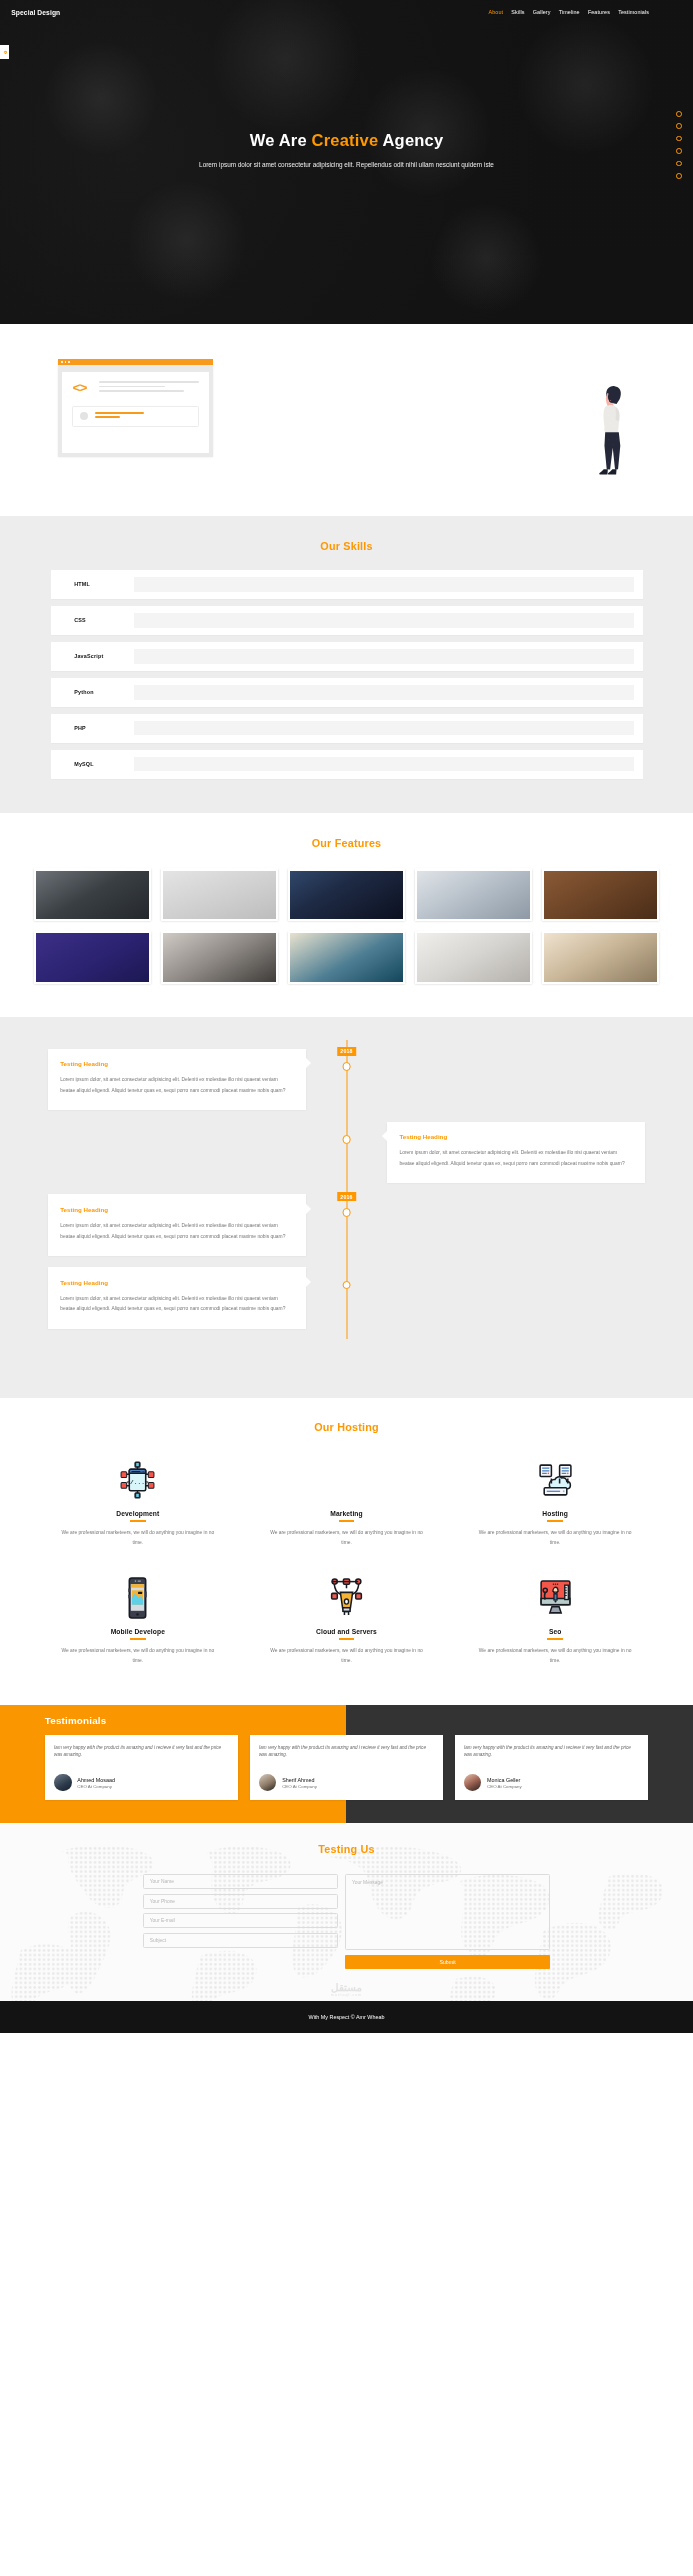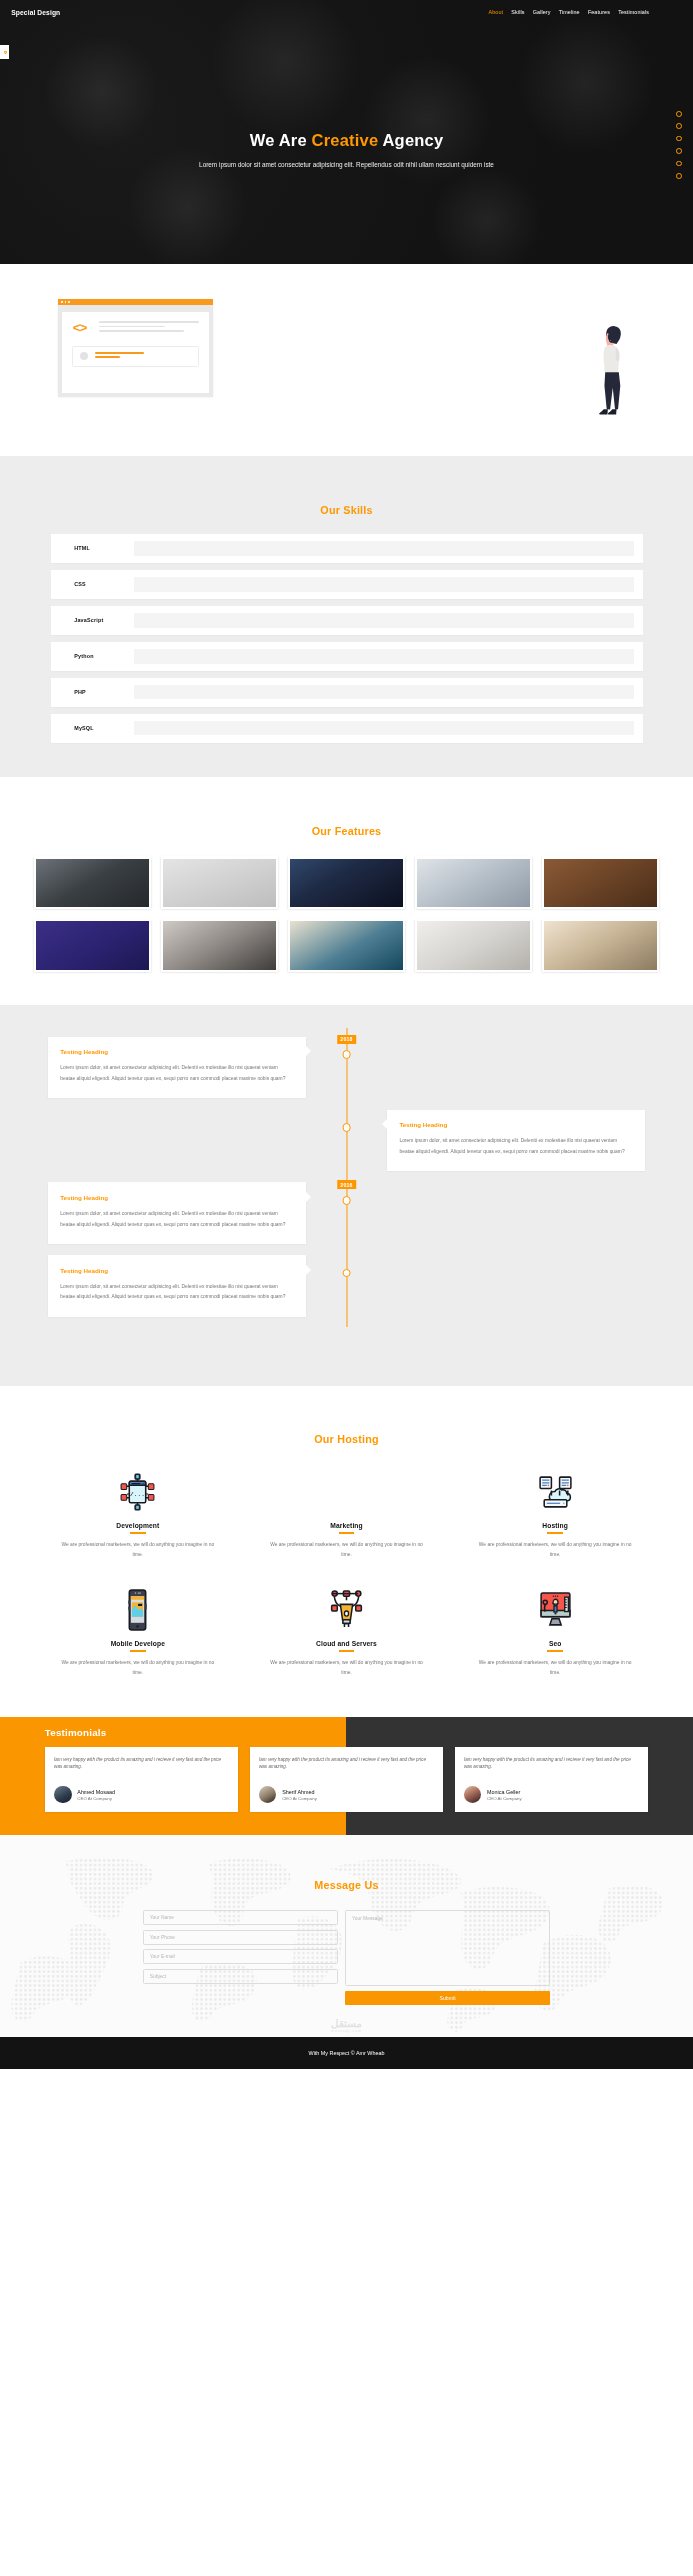--- a/index.html
+++ b/index.html
@@ -10,21 +10,21 @@
     background: #fff;
     color: #333;
     width: 693px;
     overflow-x: hidden;
   }
   .page { width: 693px; position: relative; }
 
   
   .hero {
     position: relative;
-    height: 264px;
+    height: 324px;
     background:
       linear-gradient(rgba(18,18,18,0.86), rgba(18,18,18,0.86)),
       radial-gradient(circle at 18% 45%, #4a4a4a 0%, #2a2a2a 30%, #141414 70%),
       #1b1b1b;
     overflow: hidden;
   }
   .hero-bg-blobs { position:absolute; inset:0; opacity:.5; }
   .hero-bg-blobs i {
     position:absolute; display:block; border-radius:50%;
     background: radial-gradient(circle, rgba(120,120,120,.35), rgba(80,80,80,0) 70%);
@@ -93,21 +93,20 @@
     border: 1px solid #ff9800; display: block; cursor: pointer;
   }
 
   
   .section-title {
     text-align: center;
     color: #ff9800;
     font-size: 10.8px;
     font-weight: bold;
     letter-spacing: 0.2px;
-    margin-top: 24px;
   }
 
   
   .about {
     padding: 32px 0 20.6px 0;
     background: #fff;
     position: relative;
     min-height: 170px;
   }
   .about-inner { width: 608px; margin: 0 auto; display: flex; align-items: flex-start; }
@@ -693,21 +692,21 @@
             <path d="M60 240c30-10 70-4 84 16 14 18 6 44-10 56-18 14-46 14-60 26-14 12-14 28-34 24-18-4-20-26-16-48 4-20 12-48 14-58 2-10 2-12 22-16Z"></path>
             <path d="M900 300c24-6 50 0 60 14 8 12 2 28-10 34-14 8-34 6-44 14-10 8-8 22-22 20-14-2-18-16-14-30 2-14 8-32 10-40 2-8 2-10 20-12Z"></path>
             <path d="M420 250c30-6 62 2 74 20 10 16 2 38-14 48-18 12-46 12-60 22-12 10-12 24-30 22-16-2-20-22-16-42 4-18 10-44 12-52 2-10 6-14 34-18Z"></path>
           </g>
         </mask>
       </defs>
       <rect width="1346" height="400" fill="url(#dotgrid)" mask="url(#landmask)"></rect>
     </svg>
 
     <div class="contact-inner">
-      <h2 class="section-title">Message Us</h2>
+      <h2 class="section-title">Testing Us</h2>
       <form class="contact-form">
         <div class="col-left">
           <input type="text" placeholder="Your Name" style="">
           <input type="text" placeholder="Your Phone" style="">
           <input type="email" placeholder="Your E-mail" style="">
           <input type="text" placeholder="Subject" style="">
         </div>
         <div class="col-right">
           <textarea placeholder="Your Message" style=""></textarea>
           <button class="submit-btn" type="submit">Submit</button>

